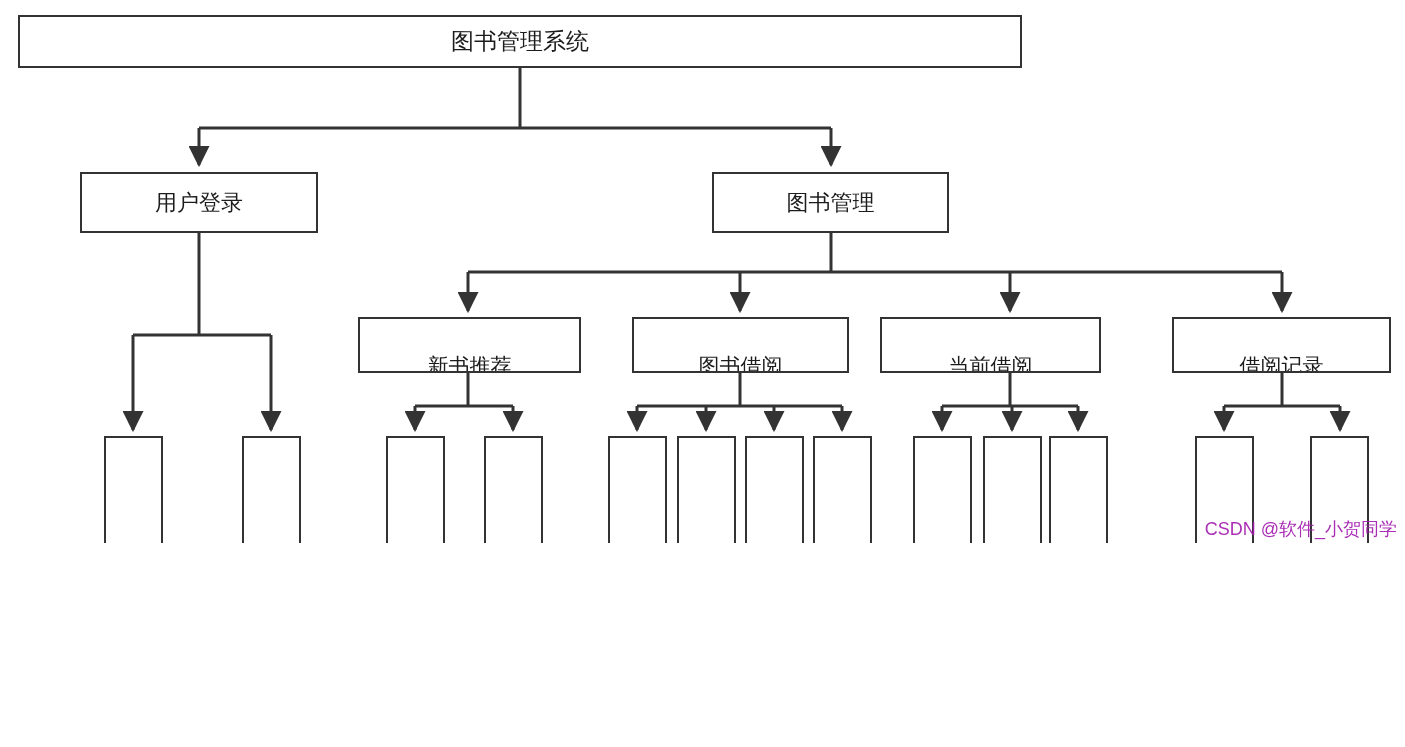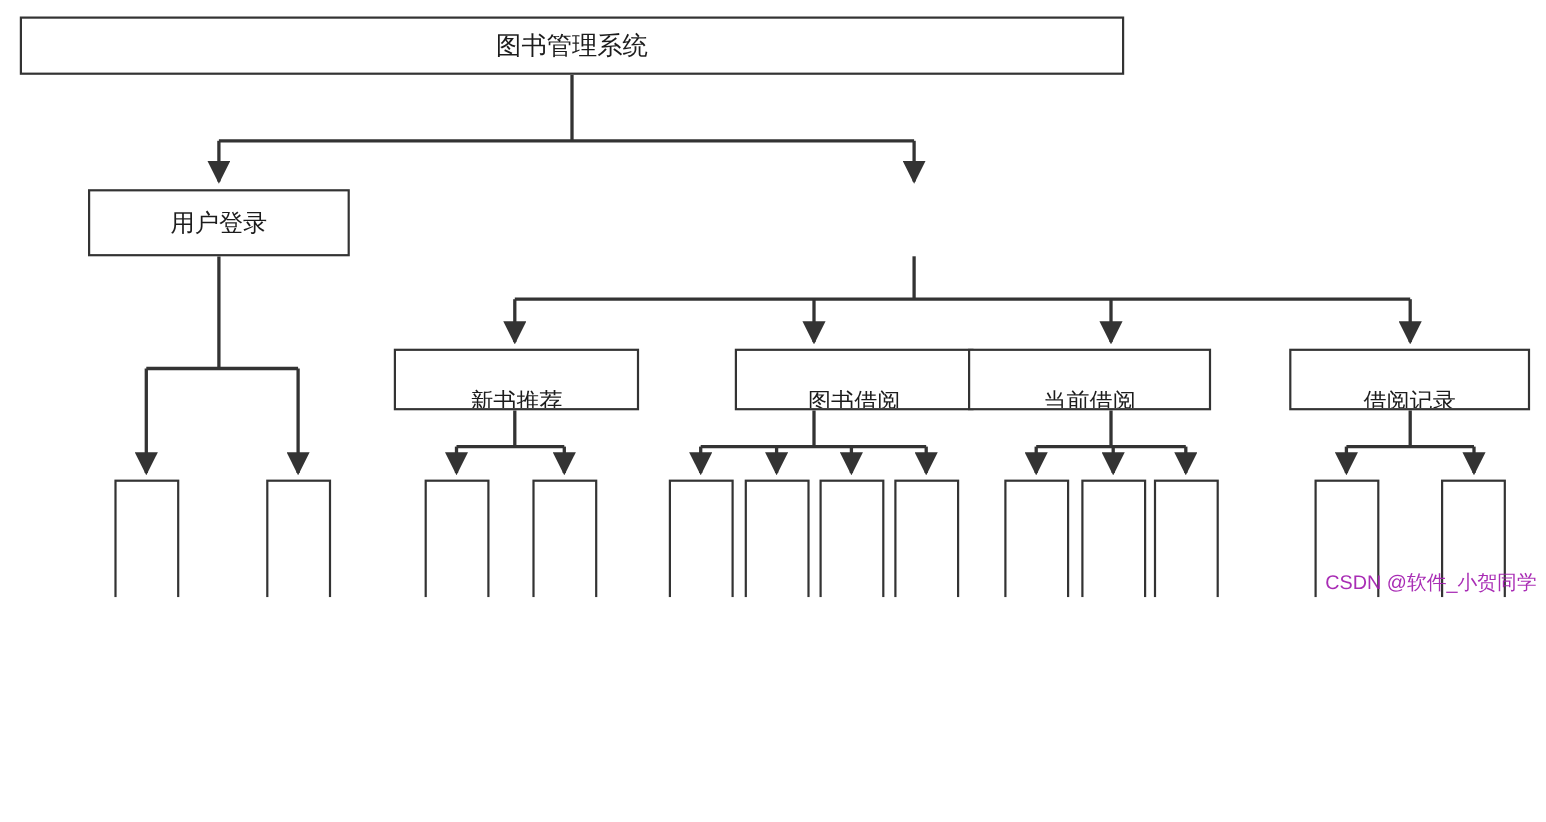--- a/index.html
+++ b/index.html
@@ -116,25 +116,28 @@
     </g>
   </svg>
 
   <div class="node-box level0" style="left: 18px; top: 15px; width: 1004px; height: 53px;">
     <span class="node-label">图书管理系统</span>
   </div>
 
   <div class="node-box level1" style="left: 80px; top: 172px; width: 238px; height: 61px;">
     <span class="node-label">用户登录</span>
   </div>
+  <div class="node-box level1" style="left: 712px; top: 172px; width: 237px; height: 61px;">
+    <span class="node-label">图书管理</span>
+  </div>
 
   <div class="node-box level2" style="left: 358px; top: 317px; width: 223px; height: 56px;">
     <span class="node-label">新书推荐</span>
   </div>
-  <div class="node-box level2" style="left: 668px; top: 317px; width: 217px; height: 56px;">
+  <div class="node-box level2" style="left: 632px; top: 317px; width: 217px; height: 56px;">
     <span class="node-label">图书借阅</span>
   </div>
   <div class="node-box level2" style="left: 880px; top: 317px; width: 221px; height: 56px;">
     <span class="node-label">当前借阅</span>
   </div>
   <div class="node-box level2" style="left: 1172px; top: 317px; width: 219px; height: 56px;">
     <span class="node-label">借阅记录</span>
   </div>
 
   <div class="node-box leaf" style="left: 104px; top: 436px; width: 59px; height: 297px;">

